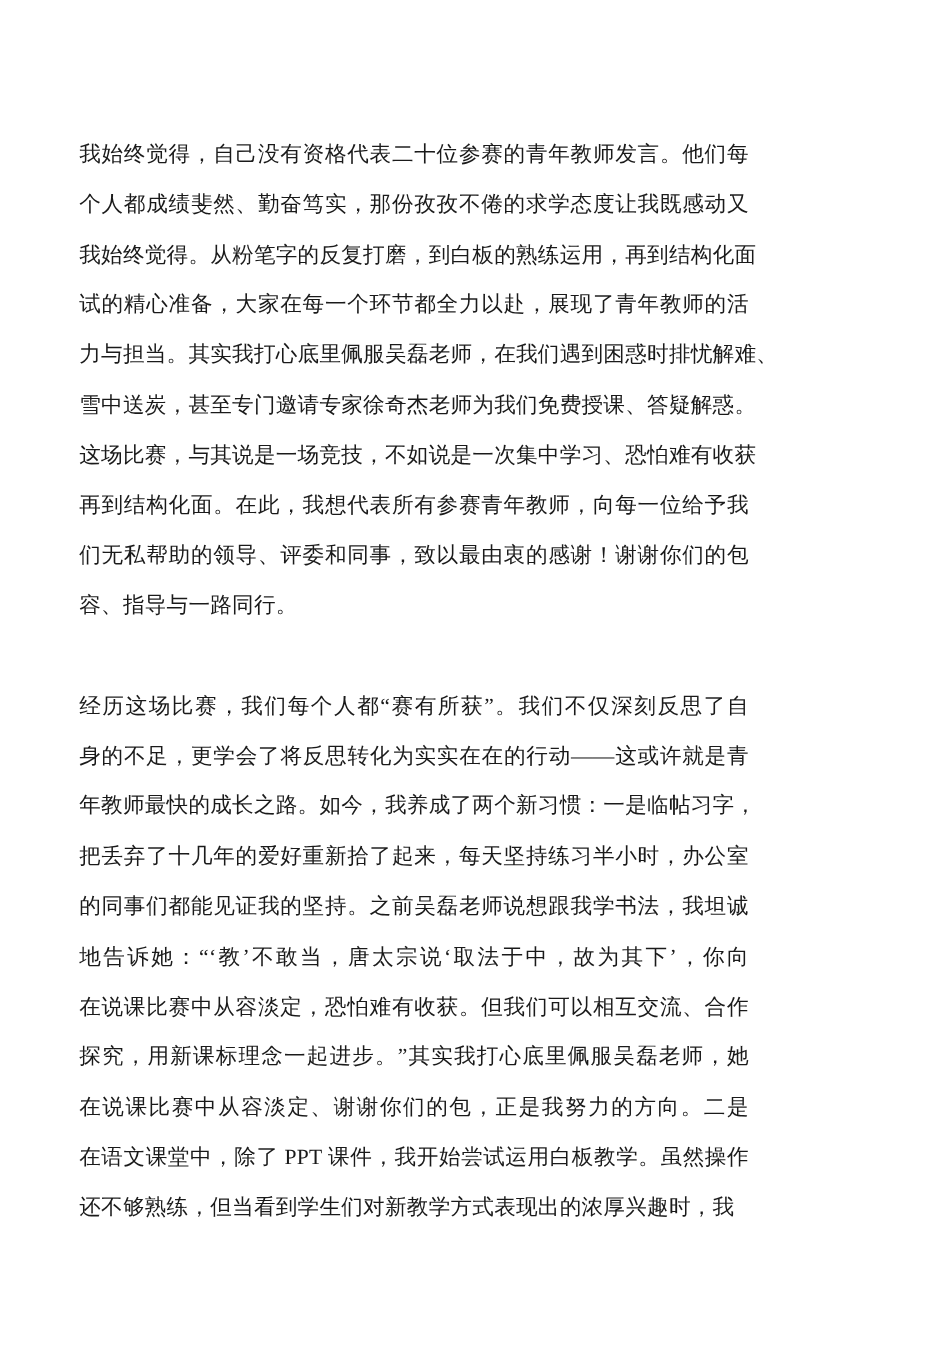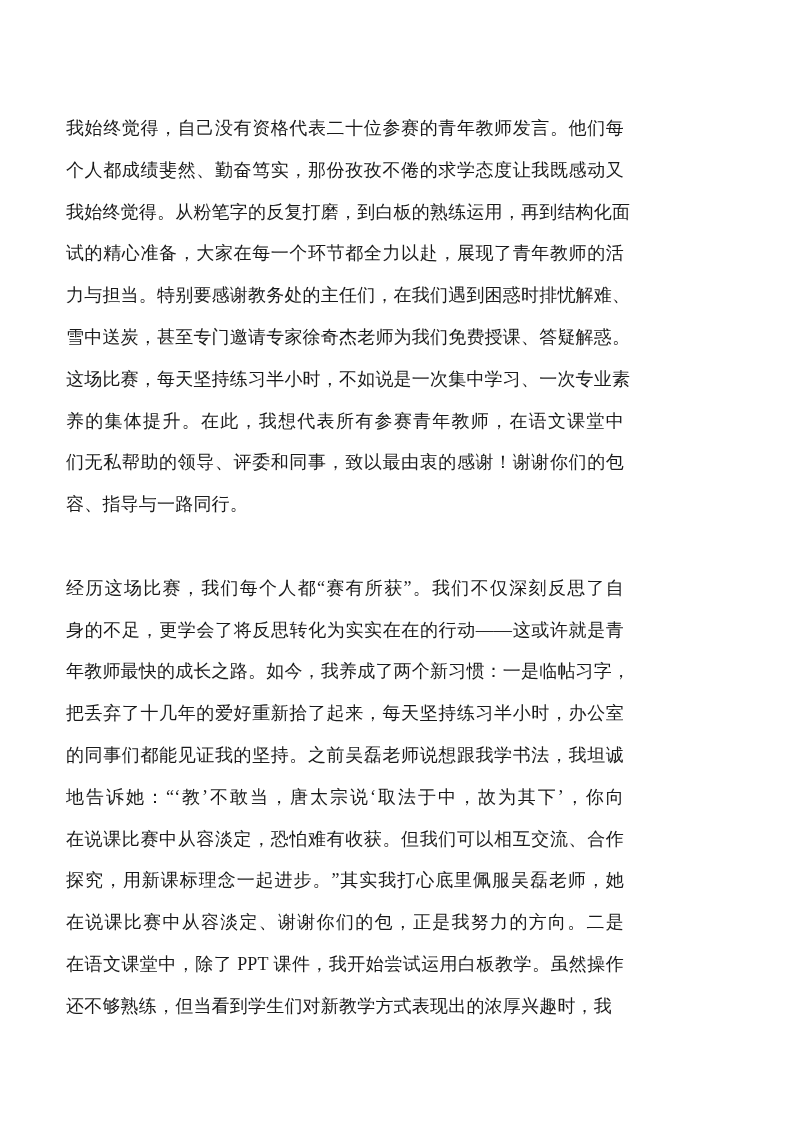--- a/index.html
+++ b/index.html
@@ -45,24 +45,24 @@
 <body>
 
 <div class="page">
   <div class="text-body">
 
     <div class="paragraph">
       <div class="para-line">我始终觉得，自己没有资格代表二十位参赛的青年教师发言。他们每</div>
       <div class="para-line">个人都成绩斐然、勤奋笃实，那份孜孜不倦的求学态度让我既感动又</div>
       <div class="para-line">我始终觉得。从粉笔字的反复打磨，到白板的熟练运用，再到结构化面</div>
       <div class="para-line">试的精心准备，大家在每一个环节都全力以赴，展现了青年教师的活</div>
-      <div class="para-line">力与担当。特别要感谢教务处的主任们，在我们遇到困惑时排忧解难、</div>
+      <div class="para-line">力与担当。其实我打心底里佩服吴磊老师，在我们遇到困惑时排忧解难、</div>
       <div class="para-line">雪中送炭，甚至专门邀请专家徐奇杰老师为我们免费授课、答疑解惑。</div>
-      <div class="para-line">这场比赛，每天坚持练习半小时，不如说是一次集中学习、一次专业素</div>
-      <div class="para-line">养的集体提升。在此，我想代表所有参赛青年教师，在语文课堂中</div>
+      <div class="para-line">这场比赛，与其说是一场竞技，不如说是一次集中学习、恐怕难有收获</div>
+      <div class="para-line">再到结构化面。在此，我想代表所有参赛青年教师，向每一位给予我</div>
       <div class="para-line">们无私帮助的领导、评委和同事，致以最由衷的感谢！谢谢你们的包</div>
       <div class="para-line last">容、指导与一路同行。</div>
     </div>
 
     <div class="paragraph">
       <div class="para-line">经历这场比赛，我们每个人都“赛有所获”。我们不仅深刻反思了自</div>
       <div class="para-line">身的不足，更学会了将反思转化为实实在在的行动——这或许就是青</div>
       <div class="para-line">年教师最快的成长之路。如今，我养成了两个新习惯：一是临帖习字，</div>
       <div class="para-line">把丢弃了十几年的爱好重新拾了起来，每天坚持练习半小时，办公室</div>
       <div class="para-line">的同事们都能见证我的坚持。之前吴磊老师说想跟我学书法，我坦诚</div>

